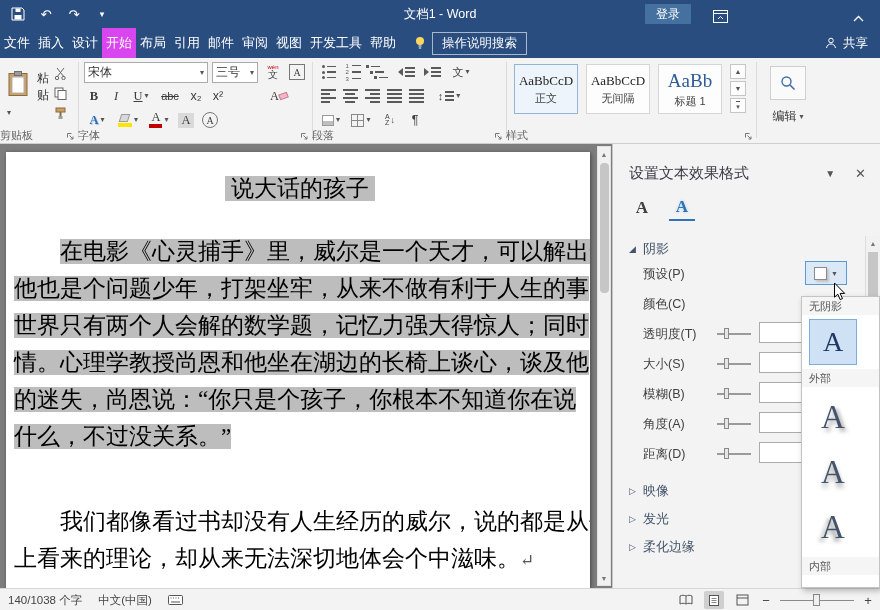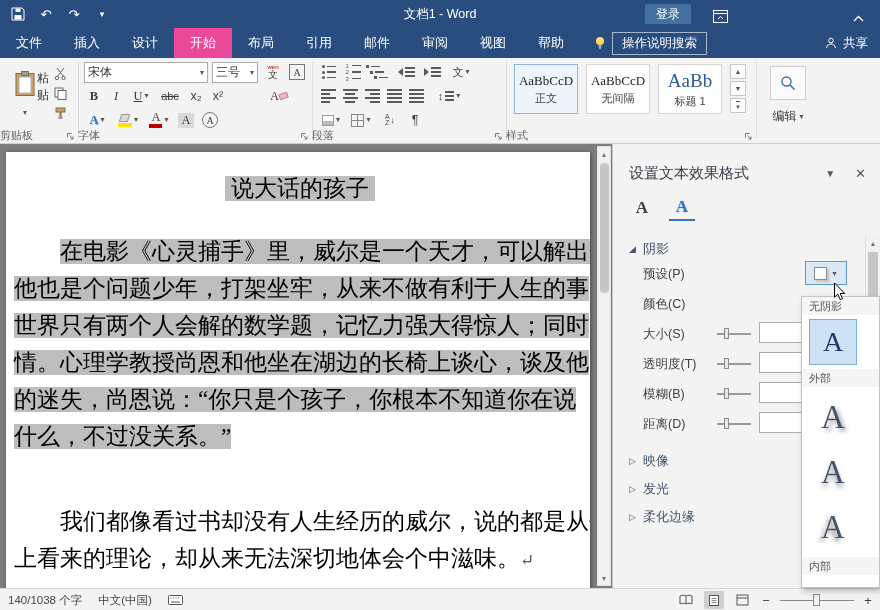--- a/index.html
+++ b/index.html
@@ -14,36 +14,36 @@
 #qat{display:flex;align-items:center;gap:12px;padding-left:10px}
 .tbtn{display:inline-flex;align-items:center;justify-content:center;min-width:16px;height:18px;color:#fff;font-size:13px;cursor:default}
 .tbtn.small{font-size:9px}
 #win-title{position:absolute;left:0;right:0;text-align:center;font-size:12.5px;color:#fff;pointer-events:none}
 #signin{position:absolute;left:645px;top:4px;width:46px;height:20px;background:#44719f;color:#fff;font-size:12px;display:flex;align-items:center;justify-content:center;border-radius:1px}
 #rdo-btn{position:absolute;left:712px;top:7px}
 #chev-btn{position:absolute;right:14px;top:9px}
 
 
 #tabbar{position:absolute;left:0;top:28px;width:880px;height:30px;background:#2a4d7f;color:#fff;display:flex;align-items:stretch;font-size:13px}
-.tab{display:flex;align-items:center;padding:0 16px;cursor:default;white-space:nowrap}
-.tab.active{background:#ec4899}
+.tab{display:flex;align-items:center;padding:0 4px;cursor:default;white-space:nowrap}
+.tab.active{background:#d946ef}
 #tellme{display:flex;align-items:center;gap:6px;margin-left:14px}
 #tellme .box{border:1px solid rgba(255,255,255,.6);padding:2px 9px;font-size:12.5px}
 #share{position:absolute;right:12px;top:0;height:30px;display:flex;align-items:center;gap:6px;font-size:12.5px}
 
 
 #ribbon{position:absolute;left:0;top:58px;width:880px;height:86px;background:#f3f3f3;border-bottom:1px solid #cfcfcf}
 .gsep{position:absolute;top:4px;bottom:5px;width:1px;background:#dcdcdc}
 .group{position:absolute;top:0;height:86px}
 .glabel{position:absolute;bottom:1px;left:0;right:0;text-align:left;font-size:11px;color:#666}
 .launcher{position:absolute;right:3px;bottom:3px;width:10px;height:10px;display:flex;align-items:center;justify-content:center}
 .fbtn{position:absolute;height:20px;display:inline-flex;align-items:center;justify-content:center;gap:2px;color:#3d3d3d;font-size:12.5px;border-radius:2px}
 .caret{font-size:8px;color:#555;line-height:1}
 
-#paste{position:absolute;left:6px;top:4px;width:38px;height:64px;display:flex;flex-direction:column;align-items:center;justify-content:center;gap:12px;border:1px solid transparent}
+#paste{position:absolute;left:6px;top:4px;width:38px;height:64px;display:flex;flex-direction:column;justify-content:center;gap:12px;border:1px solid transparent}
 #paste .plabel{font-size:12px;color:#333}
 .mini{position:absolute;left:50px;width:20px;height:18px;display:flex;align-items:center;justify-content:center}
 
 .combo{position:absolute;top:4px;height:21px;background:#fff;border:1px solid #ababab;display:flex;align-items:center;padding:0 3px;font-size:12px;color:#333}
 .combo b{flex:1;overflow:hidden;white-space:nowrap}
 
 .bold{font-weight:bold;font-family:"Liberation Serif",serif}
 .ital{font-style:italic;font-family:"Liberation Serif",serif}
 .und{text-decoration:underline;font-family:"Liberation Serif",serif}
 .strike{text-decoration:line-through;font-size:11px}
@@ -203,20 +203,21 @@
   <div id="tabbar">
     <span class="tab">文件</span>
     <span class="tab">插入</span>
     <span class="tab">设计</span>
     <span class="tab active">开始</span>
     <span class="tab">布局</span>
     <span class="tab">引用</span>
     <span class="tab">邮件</span>
     <span class="tab">审阅</span>
     <span class="tab">视图</span>
+    <span class="tab">开发工具</span>
     <span class="tab">帮助</span>
     <span id="tellme">
       <span>
         <svg width="12" height="14" viewBox="0 0 12 14">
             <circle cx="6" cy="5" r="4" fill="#ffd75e"></circle>
             <path d="M4.5 10h3M4.8 12h2.4" stroke="#fff" stroke-width="1.2"></path>
           </svg>
       </span>
       <span class="box">操作说明搜索</span>
     </span>
@@ -556,37 +557,45 @@
       <span class="plabel">预设(P)</span>
       <span id="preset-btn">
         <i class="sq"></i>
         <span class="caret" style="font-size:7px">▼</span>
       </span>
     </div>
     <div class="prow">
       <span class="plabel">颜色(C)</span>
     </div>
     <div class="prow">
+      <span class="plabel">透明度(T)</span>
+      <span class="slider">
+          <i class="track"></i>
+          <i class="thumb"></i>
+        </span>
+      <input class="spin" style="">
+    </div>
+    <div class="prow">
       <span class="plabel">大小(S)</span>
       <span class="slider">
           <i class="track"></i>
           <i class="thumb"></i>
         </span>
       <input class="spin" style="">
     </div>
     <div class="prow">
-      <span class="plabel">透明度(T)</span>
+      <span class="plabel">模糊(B)</span>
       <span class="slider">
           <i class="track"></i>
           <i class="thumb"></i>
         </span>
       <input class="spin" style="">
     </div>
     <div class="prow">
-      <span class="plabel">模糊(B)</span>
+      <span class="plabel">角度(A)</span>
       <span class="slider">
           <i class="track"></i>
           <i class="thumb"></i>
         </span>
       <input class="spin" style="">
     </div>
     <div class="prow">
       <span class="plabel">距离(D)</span>
       <span class="slider">
           <i class="track"></i>

